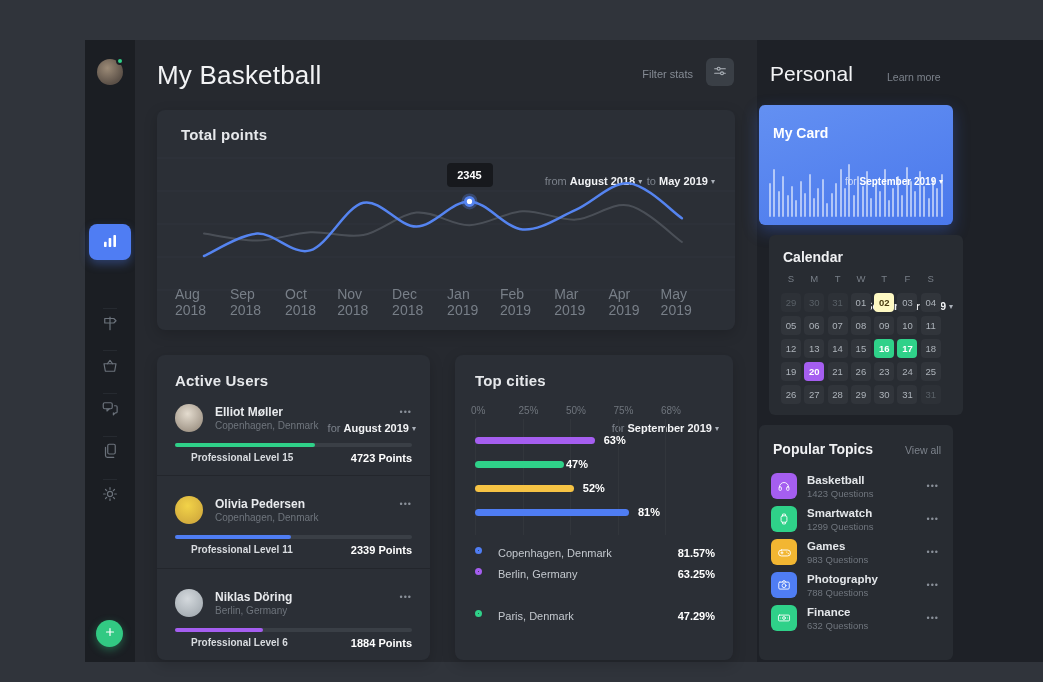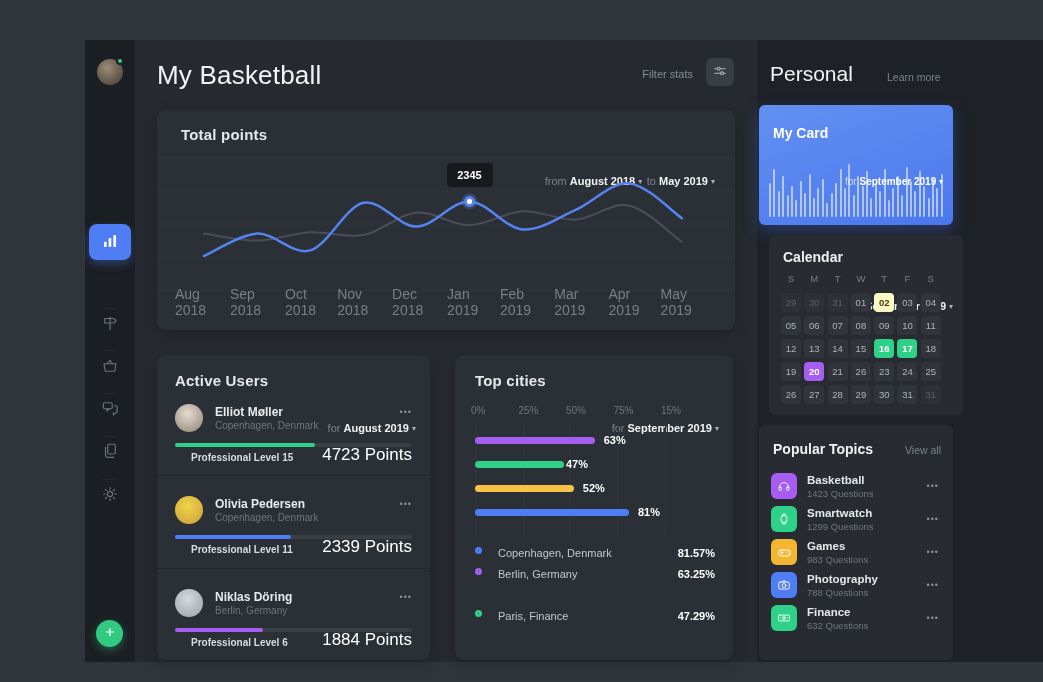--- a/index.html
+++ b/index.html
@@ -51,21 +51,21 @@
   .au-title { position:absolute; left:18px; top:17px; }
   .au-drop { position:absolute; right:14px; top:19px; }
   .user-row { position:absolute; left:18px; right:18px; height:78px; }
   .u-avatar { position:absolute; left:0; top:5px; width:28px; height:28px; border-radius:50%; }
   .u-name { position:absolute; left:40px; top:6px; font-size:12px; font-weight:700; color:#e8eaed; }
   .u-loc { position:absolute; left:40px; top:21px; font-size:10px; color:#6f757d; }
   .u-more { position:absolute; right:0; top:8px; border:none; background:none; color:#8a9099; font-size:9px; letter-spacing:1px; cursor:pointer; }
   .u-track { position:absolute; left:0; right:0; top:44px; height:4px; border-radius:2px; background:#3a3f46; }
   .u-fill { height:4px; border-radius:2px; }
   .u-level { position:absolute; left:16px; top:53px; font-size:10px; font-weight:700; color:#d9dce0; }
-  .u-points { position:absolute; right:0; top:46px; font-size:17px; font-weight:400; color:#fff; }
+  .u-points { position:absolute; right:0; top:53px; font-size:11px; font-weight:700; color:#fff; }
   .u-div { position:absolute; left:0; right:0; height:1px; background:#23262c; }
 
   
   .tc-card { left:320px; top:315px; width:278px; height:305px; }
   .tc-title { position:absolute; left:20px; top:17px; }
   .tc-drop { position:absolute; right:14px; top:19px; }
   .tc-axis span { position:absolute; top:50px; font-size:10px; color:#6f757d; transform:translateX(-4px); }
   .tc-grid { position:absolute; top:64px; width:1px; height:116px; background:#32363c; }
   .tc-bar-row { position:absolute; left:20px; height:7px; }
   .tc-bar { position:absolute; left:0; top:0; height:7px; border-radius:3.5px; }
@@ -263,21 +263,21 @@
       <button class="drop tc-drop"><span>for</span> <b>September 2019</b> <span class="caret">▾</span></button>
       <div class="tc-axis" id="tc-axis">
             <span style="left: 20px;">0%</span>
             <div class="tc-grid" style="left: 20px;"></div>
             <span style="left: 67.5px;">25%</span>
             <div class="tc-grid" style="left: 67.5px;"></div>
             <span style="left: 115px;">50%</span>
             <div class="tc-grid" style="left: 115px;"></div>
             <span style="left: 162.5px;">75%</span>
             <div class="tc-grid" style="left: 162.5px;"></div>
-            <span style="left: 210px;">15%</span>
+            <span style="left: 210px;">68%</span>
             <div class="tc-grid" style="left: 210px;"></div>
           </div>
       <div id="tc-bars">
             <div class="tc-bar-row" style="top: 82px;">
               <div class="tc-bar" style="width: 119.7px; background: rgb(165, 94, 240);"></div>
               <span class="tc-bar-label" style="left: 128.7px;">63%</span>
             </div>
             <div class="tc-bar-row" style="top: 106px;">
               <div class="tc-bar" style="width: 89.3px; background: rgb(47, 209, 137);"></div>
               <span class="tc-bar-label" style="left: 91px; text-align: right;">47%</span>
@@ -297,21 +297,21 @@
         <span class="legend-city">Copenhagen, Denmark</span>
         <span class="legend-pct">81.57%</span>
       </div>
       <div class="legend-row" style="top:213px">
         <span class="legend-ring" style="border-color: rgb(165, 94, 240);"></span>
         <span class="legend-city">Berlin, Germany</span>
         <span class="legend-pct">63.25%</span>
       </div>
       <div class="legend-row" style="top:255px">
         <span class="legend-ring" style="border-color: rgb(47, 209, 137);"></span>
-        <span class="legend-city">Paris, Finance</span>
+        <span class="legend-city">Paris, Denmark</span>
         <span class="legend-pct">47.29%</span>
       </div>
     </section>
   </main>
 
   <aside class="right">
     <h2 class="personal-title">Personal</h2>
     <button class="learn-more">Learn more</button>
 
     <section class="my-card">

